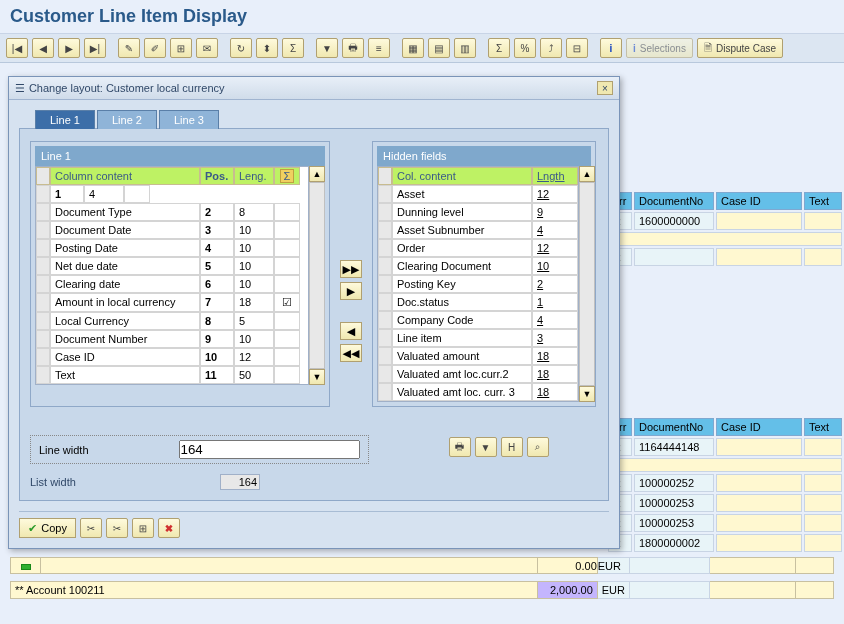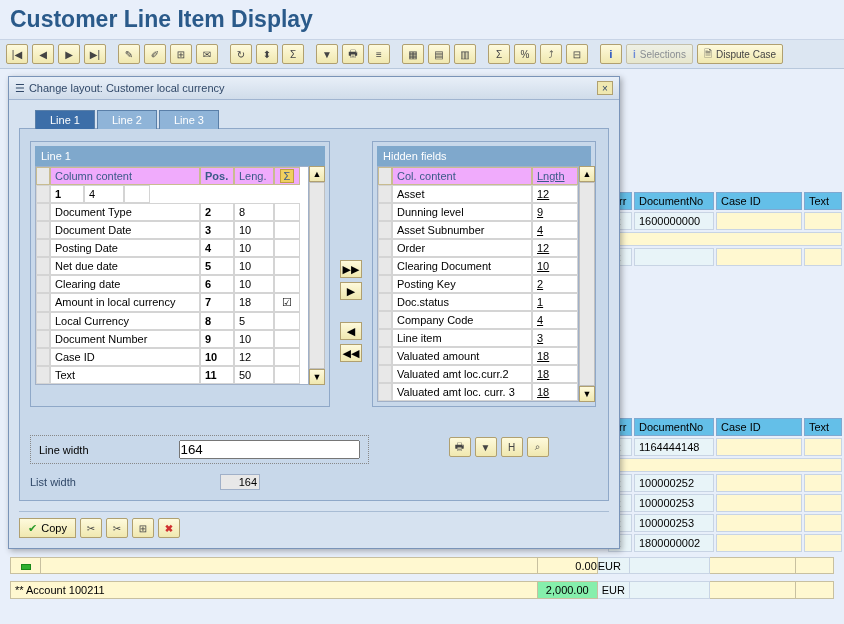--- a/index.html
+++ b/index.html
@@ -1,18 +1,18 @@
 <!DOCTYPE html>
 <html><head>
 <meta charset="utf-8">
 <style>
 * { box-sizing: border-box; margin: 0; padding: 0; }
 body { font-family: Arial, sans-serif; font-size: 11px; background: #e8effa; width: 844px; height: 624px; overflow: hidden; position: relative; }
 
-.page-title { color: #2a5a8a; font-size: 23px; font-weight: bold; padding: 6px 10px; background: #e8effa; }
+.page-title { color: #2a5a8a; font-size: 18px; font-weight: bold; padding: 6px 10px; background: #e8effa; }
 .main-divider { height: 1px; background: #c8d4e6; }
 
 .toolbar { background: #dce6f2; padding: 4px 6px; display: flex; gap: 4px; flex-wrap: wrap; align-items: center; border-bottom: 1px solid #b8c8dc; }
 .tb-btn { width: 22px; height: 20px; background: linear-gradient(#fefadc, #f0e8b0); border: 1px solid #b0a070; display: inline-flex; align-items: center; justify-content: center; cursor: pointer; font-size: 10px; color: #444; border-radius: 2px; }
 .tb-btn-wide { width: auto; padding: 0 6px; }
 .tb-sep { width: 4px; }
 .right-sum { text-align: right; }
 
 .dialog { position: absolute; left: 8px; top: 76px; width: 612px; background: #c8d8ea; border: 1px solid #7a94b8; box-shadow: 2px 2px 6px rgba(0,0,0,0.3); }
 .dlg-title { background: linear-gradient(#e8eff8, #d0dcea); padding: 4px 6px; border-bottom: 1px solid #a0b4d0; display: flex; align-items: center; gap: 4px; font-size: 11px; color: #304868; }
@@ -26,21 +26,21 @@
 .tab.active { background: #3c6ea8; }
 
 .tab-panel { background: #c8d8ea; border: 1px solid #8fa8c8; padding: 12px 10px 10px; display: flex; gap: 8px; flex-direction: column; }
 
 .two-col { display: flex; gap: 10px; }
 .panel-box { background: #c8d8ea; border: 1px solid #8fa8c8; padding: 4px; }
 .panel-hd { background: #7fa8cc; color: #fff; padding: 3px 6px; font-size: 11px; height: 20px; display:flex; align-items:center; }
 
 .gcol { border: 1px solid #a0b0c8; background: #fff; font-size: 11px; }
 .ghdr { display:flex; }
-.ghdr .gc { background: #f0abfc; border: 1px solid #c8bc90; padding: 2px 4px; color: #3a5a88; }
+.ghdr .gc { background: #bef264; border: 1px solid #c8bc90; padding: 2px 4px; color: #3a5a88; }
 .grow { display:flex; }
 .grow .gc { border: 1px solid #d4d4d4; padding: 2px 4px; background:#fff; overflow:hidden; white-space:nowrap; }
 .gc.sel { width: 14px; background:#e8e8e8; }
 .lc-c1 { width: 150px; }
 .lc-c2 { width: 34px; font-weight: bold; }
 .lc-c3 { width: 40px; }
 .lc-c4 { width: 26px; text-align:center; }
 .hc-c1 { width: 140px; }
 .hc-c2 { width: 46px; text-decoration: underline; }
 
@@ -196,21 +196,21 @@
       <td style="width:30px;background:#e8f4f8;border:1px solid #c8d4e4">EUR</td>
       <td style="width:80px;background:#e8f4f8;border:1px solid #c8d4e4"></td>
       <td style="width:86px;background:#fff8d0;border:1px solid #c8c0a0"></td>
       <td style="width:38px;background:#fff8d0;border:1px solid #c8c0a0"></td>
     </tr>
     <tr>
           <td colspan="7" style="height:8px"></td>
         </tr>
     <tr>
       <td colspan="2" style="background:#fff8d0;border:1px solid #c8c0a0;padding:2px 4px">** Account 100211</td>
-      <td style="background:#86efac;border:1px solid #c8c0a0;text-align:center;padding:2px 4px">2,000.00</td>
+      <td style="background:#c4b5fd;border:1px solid #c8c0a0;text-align:right;padding:2px 4px">2,000.00</td>
       <td style="background:#e8f4f8;border:1px solid #c8d4e4;padding:2px 4px">EUR</td>
       <td style="background:#e8f4f8;border:1px solid #c8d4e4"></td>
       <td style="background:#fff8d0;border:1px solid #c8c0a0"></td>
       <td style="background:#fff8d0;border:1px solid #c8c0a0"></td>
     </tr>
   </tbody>
     </table>
 </div>
 
 <div class="dialog">

